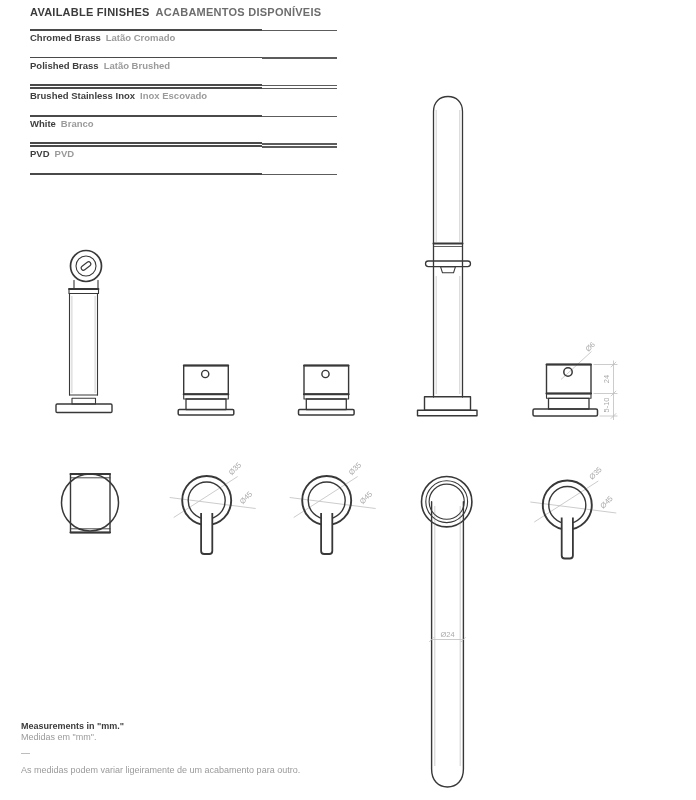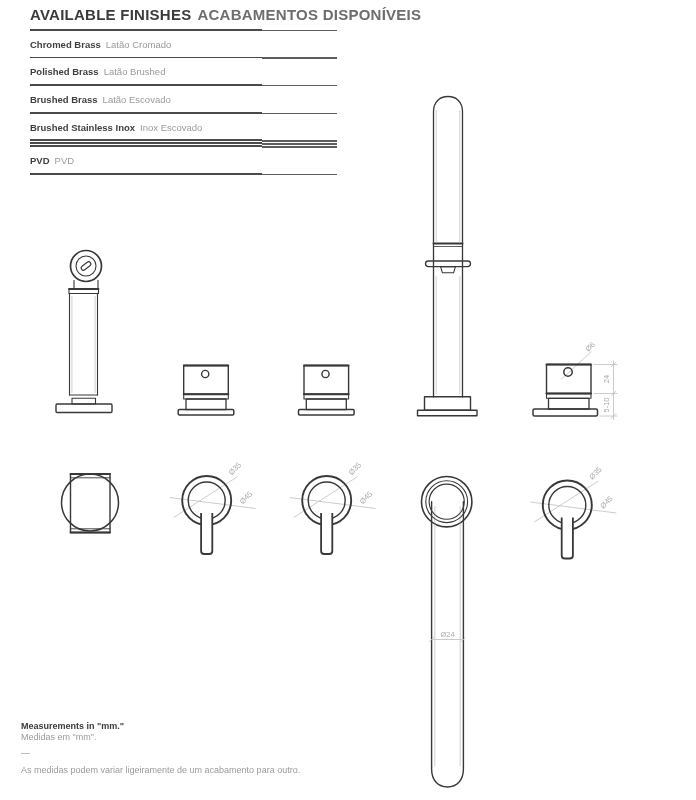--- a/index.html
+++ b/index.html
@@ -1,29 +1,29 @@
 <!DOCTYPE html>
 <html><head>
 <meta charset="utf-8">
 <style>
   html,body{margin:0;padding:0;background:#fff;}
   .page{position:relative;width:696px;height:800px;background:#fff;overflow:hidden;
         font-family:"Liberation Sans",sans-serif;}
   
-  .header{position:absolute;left:30px;top:6px;font-size:15px;letter-spacing:.25px;white-space:nowrap;}
+  .header{position:absolute;left:30px;top:6px;font-size:11px;letter-spacing:.25px;white-space:nowrap;}
   .header .en{font-weight:bold;color:#3b3b3b;}
   .header .pt{font-weight:bold;color:#6d6d6d;margin-left:6px;}
   
   .finishes{position:absolute;left:30px;top:29px;width:307px;}
   .rule{display:flex;align-items:flex-start;height:3px;}
   .rule .seg-l{width:232px;height:1.9px;background:#4a4a4a;}
   .rule .seg-r{flex:1;height:1.4px;background:#5c5c5c;margin-top:.9px;}
-  .finish-row{height:24.6px;display:flex;align-items:center;gap:5px;font-size:9.5px;white-space:nowrap;}
+  .finish-row{height:24.6px;display:flex;gap:5px;font-size:9.5px;white-space:nowrap;}
   .finish-row .en{font-weight:bold;color:#3f3f3f;}
-  .finish-row .pt{color:#9a9a9a;}
+  .finish-row .pt{color:#9a9a9a;font-weight:bold;}
   
   .footnotes{position:absolute;left:21px;top:721px;font-size:9px;line-height:11px;white-space:nowrap;}
   .fn-b{font-weight:bold;color:#3b3b3b;}
   .fn-g{color:#9a9a9a;}
   .fn-dash{color:#9a9a9a;margin:5px 0 6px 0;}
   
   svg.drawings{position:absolute;left:0;top:0;}
   .o{fill:none;stroke:#383838;stroke-width:1.1;stroke-linecap:round;stroke-linejoin:round;}
   .thin{fill:none;stroke:#8a8a8a;stroke-width:.55;opacity:.75;}
   .d{fill:none;stroke:#bfbfbf;stroke-width:.8;}
@@ -52,36 +52,36 @@
         <span class="seg-r"></span>
       </div>
     <div class="finish-row">
       <span class="en">Polished Brass</span>
       <span class="pt">Latão Brushed</span>
     </div>
     <div class="rule">
         <span class="seg-l"></span>
         <span class="seg-r"></span>
       </div>
-    <div class="finish-row">
-      <span class="en">Brushed Brass</span>
-      <span class="pt">Latão Escovado</span>
-    </div>
     <div class="rule">
         <span class="seg-l"></span>
         <span class="seg-r"></span>
       </div>
     <div class="finish-row">
       <span class="en">Brushed Stainless Inox</span>
       <span class="pt">Inox Escovado</span>
     </div>
     <div class="rule">
         <span class="seg-l"></span>
         <span class="seg-r"></span>
       </div>
+    <div class="finish-row">
+      <span class="en">White</span>
+      <span class="pt">Branco</span>
+    </div>
     <div class="rule">
         <span class="seg-l"></span>
         <span class="seg-r"></span>
       </div>
     <div class="rule">
         <span class="seg-l"></span>
         <span class="seg-r"></span>
       </div>
     <div class="finish-row">
       <span class="en">PVD</span>

